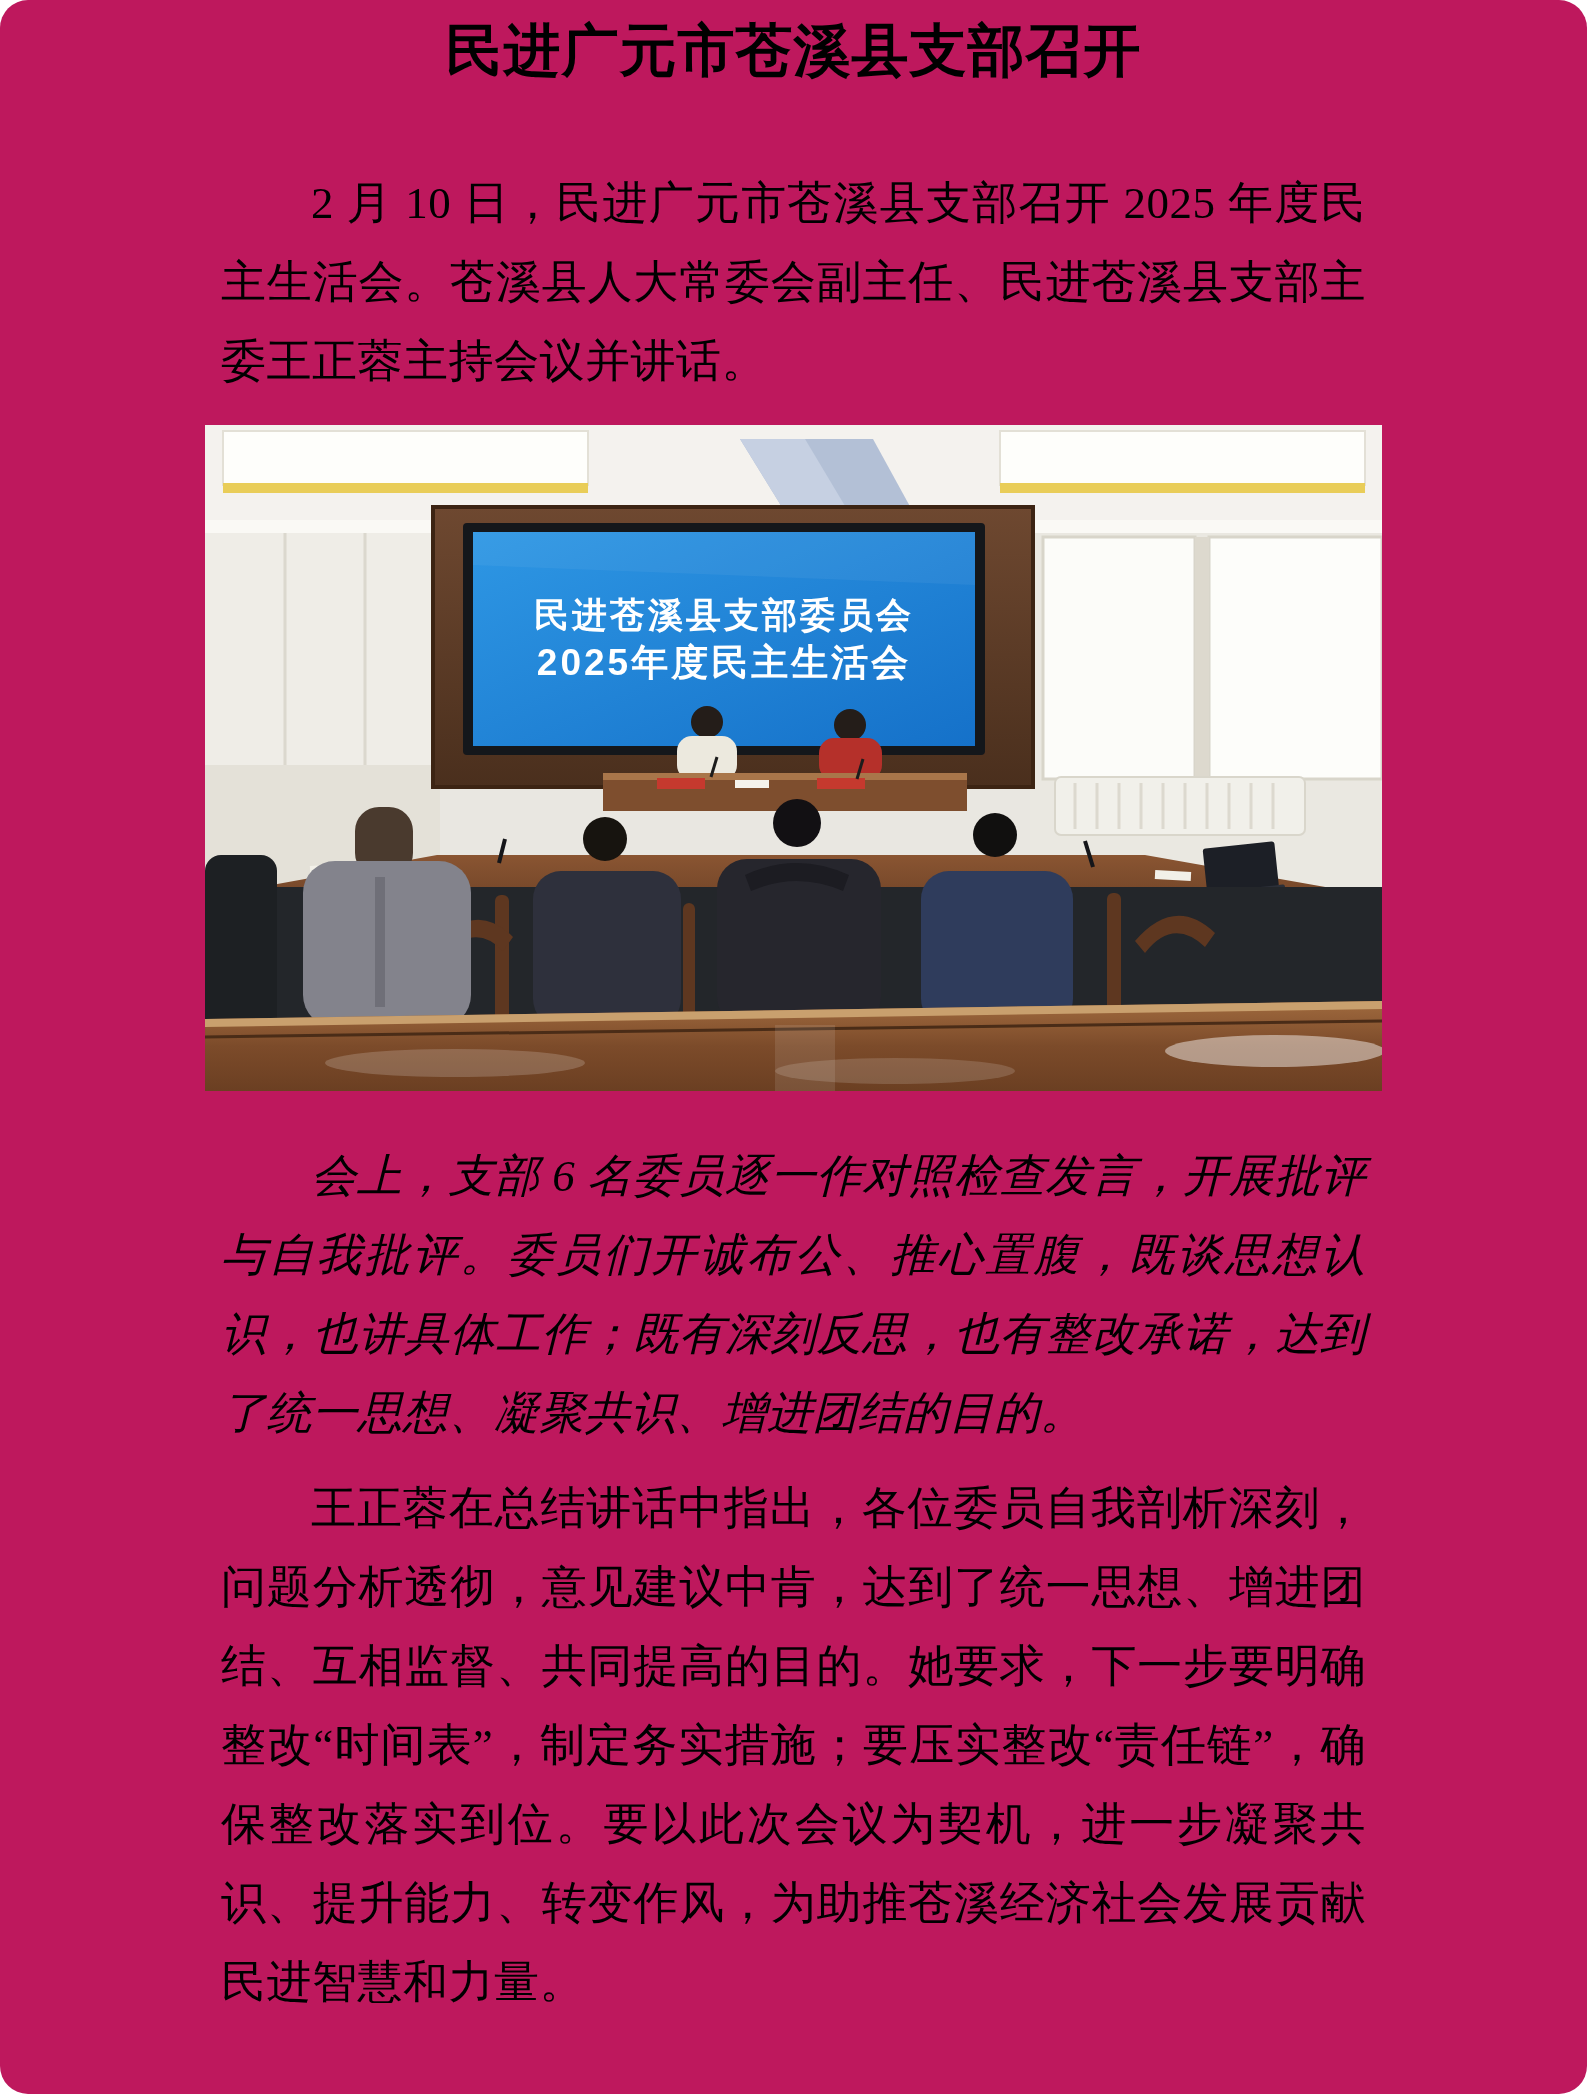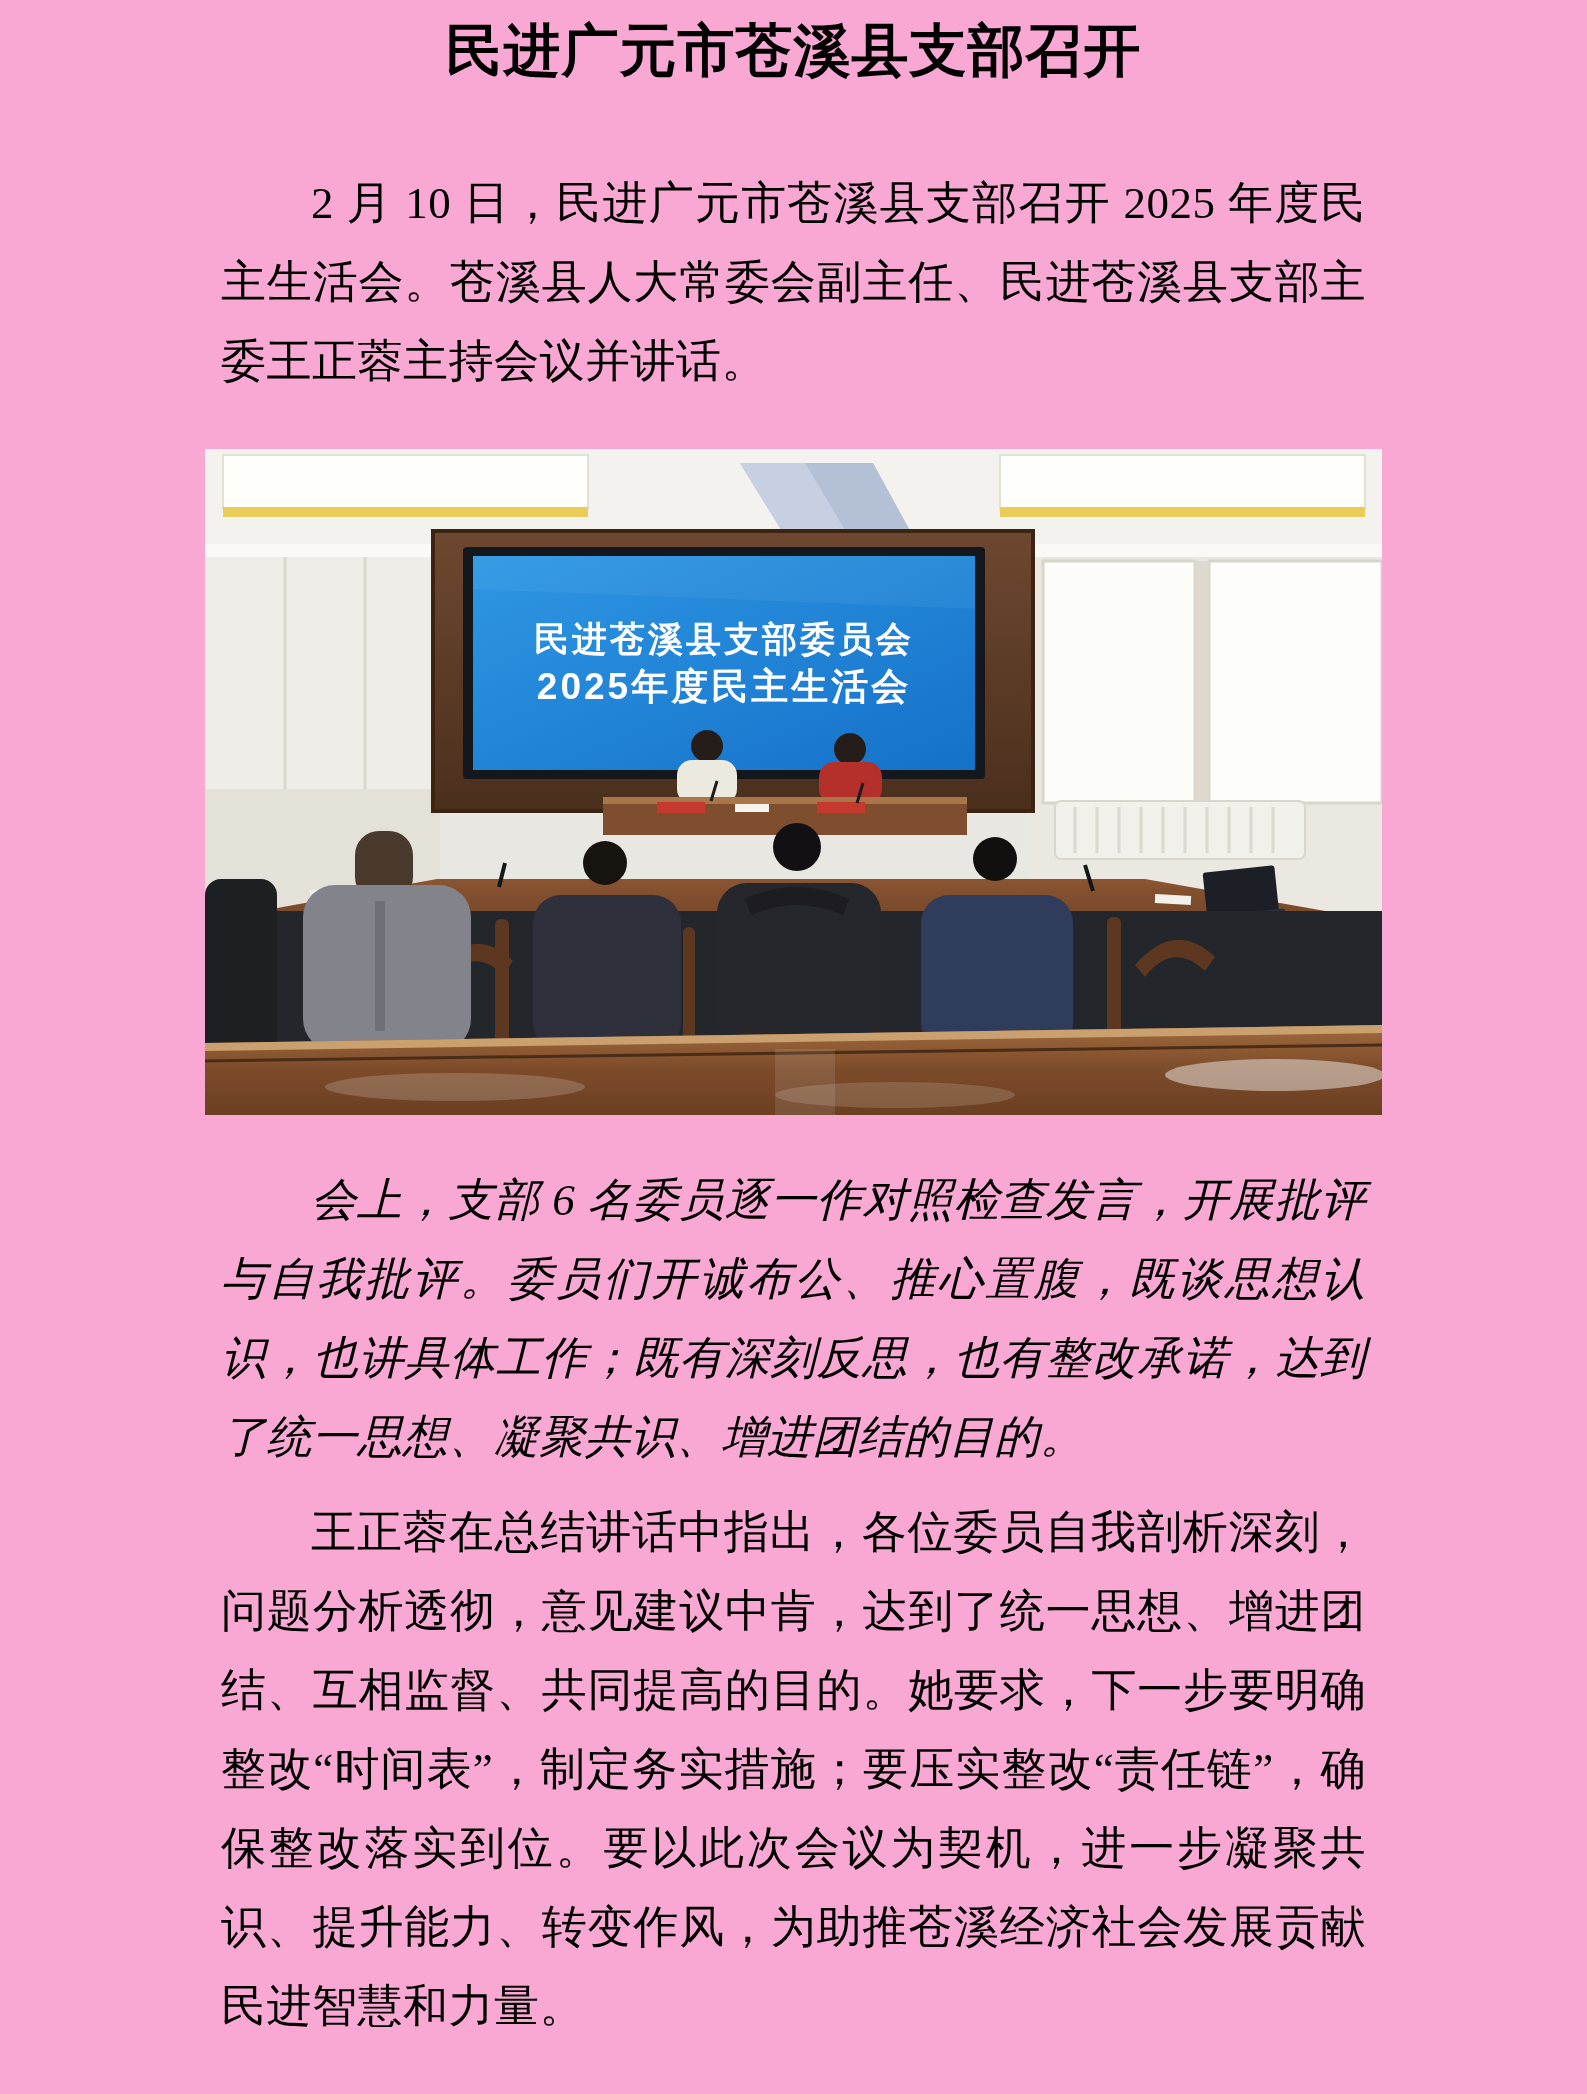--- a/index.html
+++ b/index.html
@@ -1,31 +1,31 @@
 <!DOCTYPE html>
 <html><head>
 <meta charset="utf-8">
 <style>
   html,body{margin:0;padding:0;background:#ffffff;}
   body{
     width:1587px;height:2094px;overflow:hidden;
     font-family:"Liberation Serif","DejaVu Serif",serif;color:#000;
   }
-  .page{position:relative;width:1587px;height:2094px;background:#f9a8d4;}
+  .page{position:relative;width:1587px;height:2094px;background:#be185d;border-radius:28px;}
   .title{
     text-align:center;font-weight:bold;font-size:57px;line-height:82px;
     padding-top:10px;letter-spacing:1px;
   }
   .content{width:1177px;margin:0 auto;}
   .content p{
     font-size:45px;line-height:79px;margin:16px;text-align:justify;
     text-indent:2em;letter-spacing:0.5px;
   }
   p.para-1{margin-top:72px;}
-  .photo-frame{width:1177px;height:666px;margin:48px auto 0 auto;overflow:hidden;}
+  .photo-frame{width:1177px;height:666px;margin:24px auto 0 auto;overflow:hidden;}
   .photo-frame svg{display:block;width:1177px;height:666px;}
   p.para-2{margin-top:46px;font-style:italic;}
   p.para-3{margin-top:16px;}
   .screen-text{
     font-family:"Liberation Sans","DejaVu Sans",sans-serif;
     font-weight:bold;fill:#ffffff;letter-spacing:3px;
   }
 </style>
 </head>
 <body>

